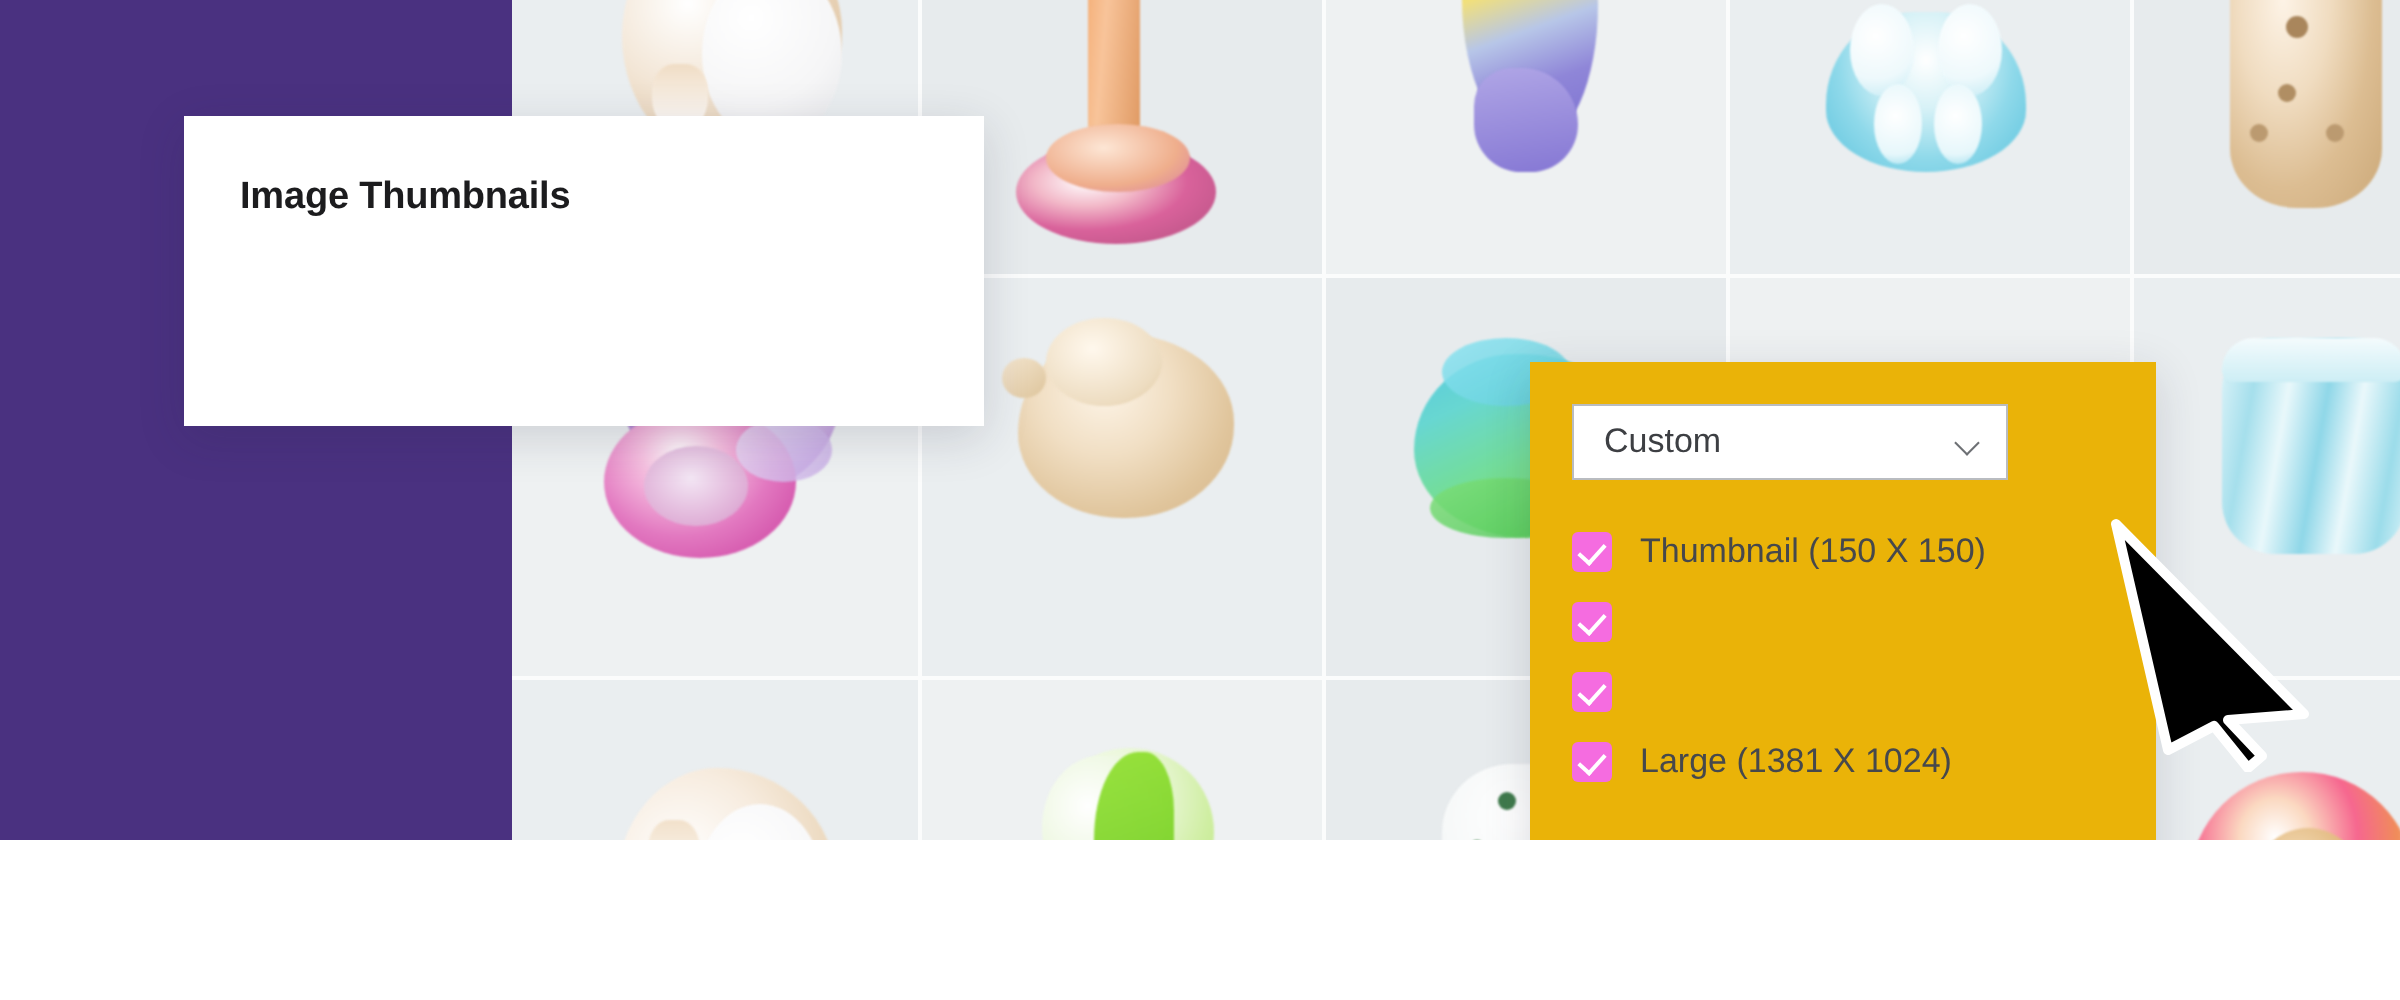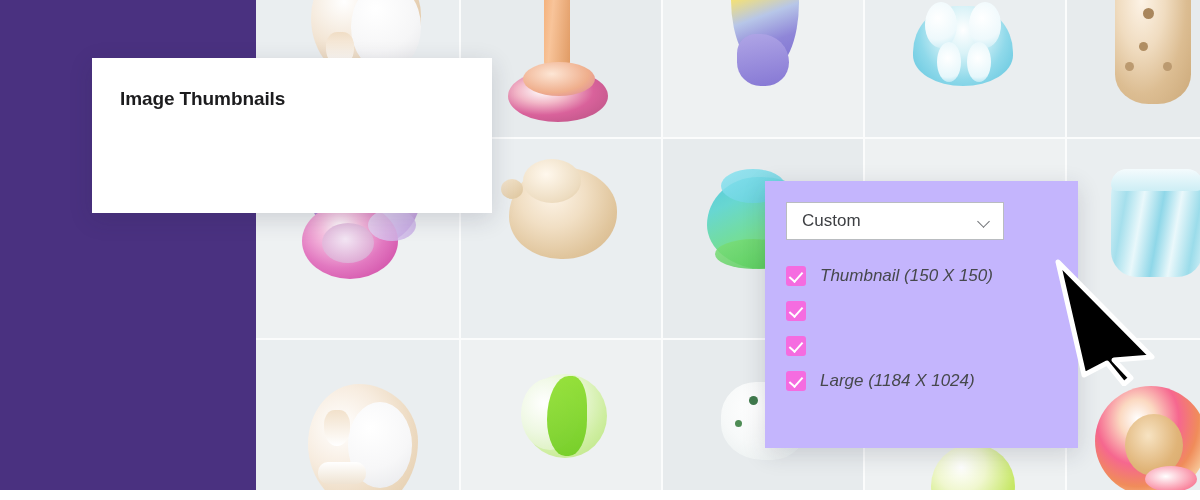--- a/index.html
+++ b/index.html
@@ -5,21 +5,21 @@
   * { box-sizing: border-box; margin: 0; padding: 0; }
   html, body {
     width: 1200px; height: 500px;
     overflow: hidden;
     font-family: "Liberation Sans", sans-serif;
     background: #ffffff;
   }
 
   .screen {
     position: relative;
-    width: 1200px; height: 490px;
+    width: 1200px; height: 420px;
     overflow: hidden;
     background: #eceff1;
   }
 
   
   .sidebar {
     position: absolute;
     left: 0; top: 0;
     width: 256px; height: 500px;
     background: #4a3180;
@@ -79,21 +79,21 @@
     color: #57585c;
     line-height: 1.58;
     max-width: 320px;
   }
 
   
   .sizes-panel {
     position: absolute;
     left: 765px; top: 181px;
     width: 313px; height: 267px;
-    background: #c4b5fd;
+    background: #eab308;
     box-shadow: 0 6px 22px rgba(40,40,60,0.16);
     padding: 21px 0 0 21px;
   }
   .select-box {
     width: 218px; height: 38px;
     border: 1px solid #b9bcc0;
     background: #ffffff;
     display: flex;
     align-items: center;
     justify-content: space-between;
@@ -111,21 +111,21 @@
   .chev::before {
     content: "";
     position: absolute;
     left: 1px; top: 0px;
     width: 8px; height: 8px;
     border-right: 1.6px solid #6d7074;
     border-bottom: 1.6px solid #6d7074;
     transform: rotate(45deg);
   }
 
-  .size-list { margin-top: 18px; font-style: italic; }
+  .size-list { margin-top: 18px; }
   .size-row {
     display: flex;
     align-items: center;
     height: 35px;
     cursor: pointer;
   }
   .checkbox {
     width: 20px; height: 20px;
     border-radius: 3px;
     background: #f56ce0;
@@ -279,21 +279,21 @@
         <span class="size-label">Thumbnail (150 X 150)</span>
       </div>
       <div class="size-row">
         <span class="checkbox"></span>
       </div>
       <div class="size-row">
         <span class="checkbox"></span>
       </div>
       <div class="size-row">
         <span class="checkbox"></span>
-        <span class="size-label">Large (1184 X 1024)</span>
+        <span class="size-label">Large (1381 X 1024)</span>
       </div>
     </div>
   </div>
 
   <div class="cursor">
     <svg width="130" height="130" viewBox="0 0 130 130" xmlns="http://www.w3.org/2000/svg">
       <path d="M6 6 L100 101 L62 104 L79 122 L72 128 L55 107 L32 119 Z" fill="#000000" stroke="#ffffff" stroke-width="5" stroke-linejoin="round"></path>
     </svg>
   </div>
 

